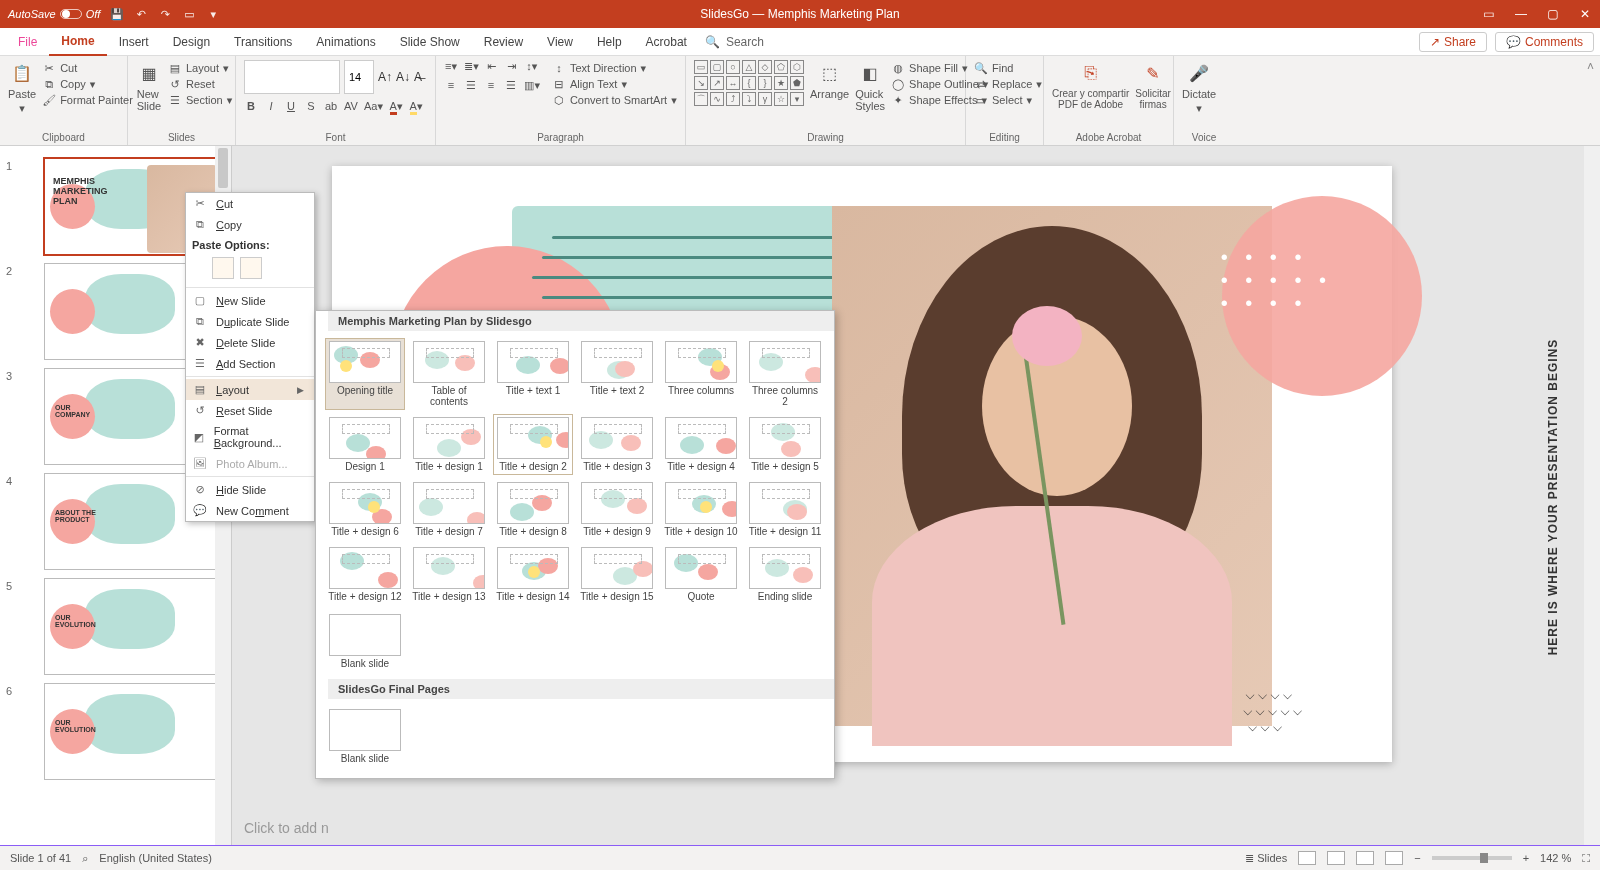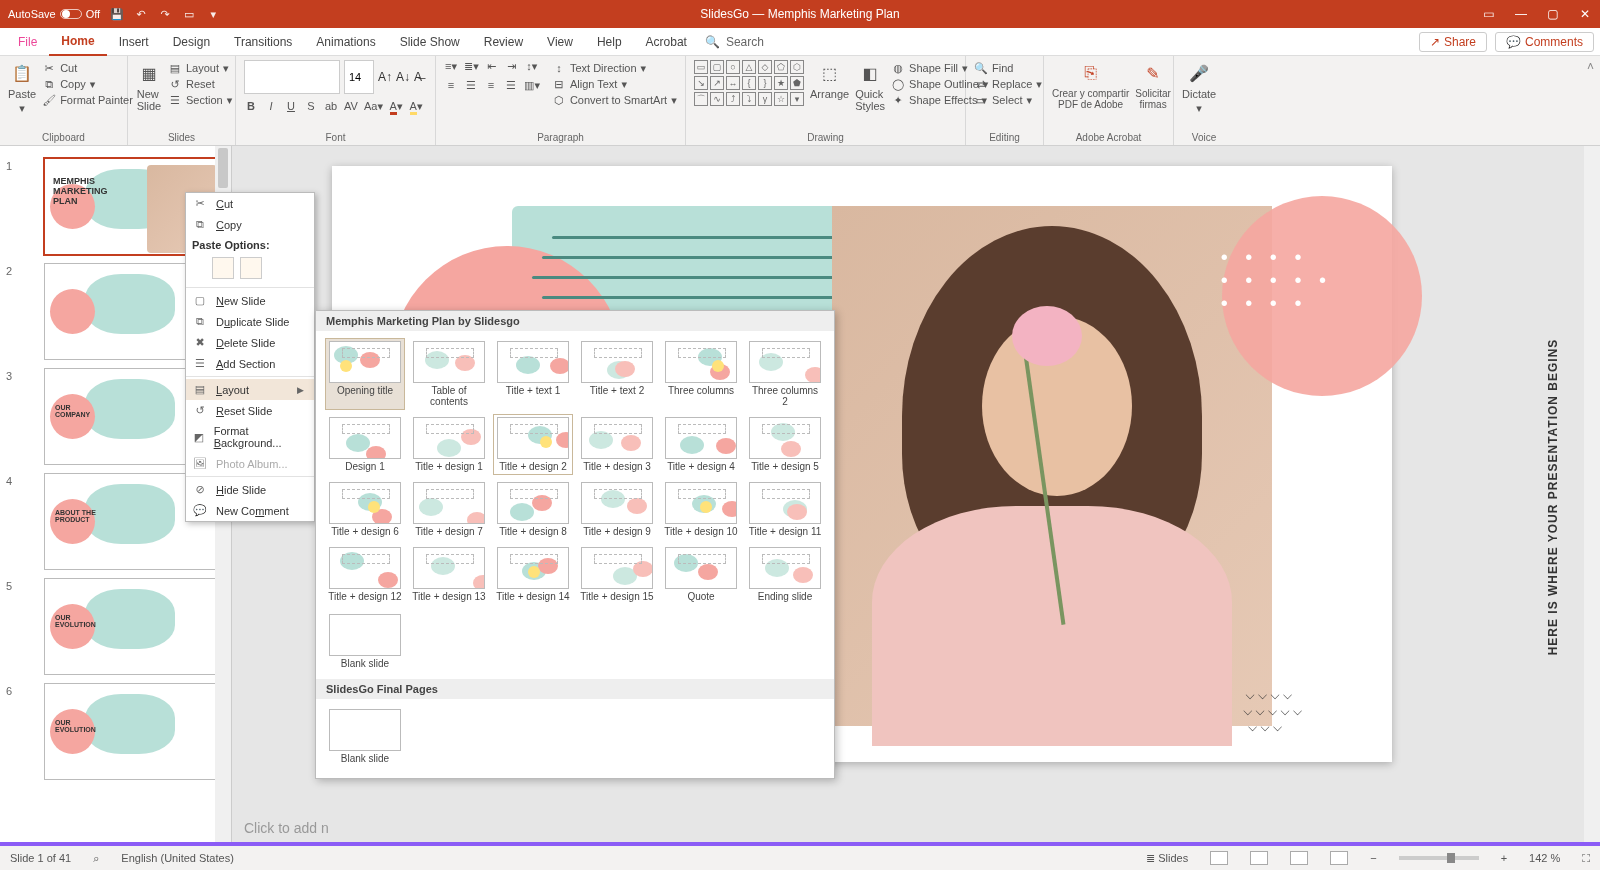--- a/index.html
+++ b/index.html
@@ -1,21 +1,21 @@
 <!DOCTYPE html>
 <html><head>
 <meta charset="utf-8">
 <style>
 * { margin: 0; padding: 0; box-sizing: border-box; font-family: "Segoe UI", Arial, sans-serif; }
 body { background: #fff; font-size: 12px; color: #333; overflow: hidden; width: 1600px; height: 870px; position: relative; }
 
 
 .titlebar { background: #c33e1f; height: 28px; display: flex; align-items: center; color: #fff; padding: 0 8px; position: relative; }
 .titlebar .left { display: flex; align-items: center; gap: 10px; font-size: 11px; }
-.autosave { display: flex; align-items: center; gap: 4px; }
+.autosave { display: flex; align-items: center; gap: 4px; font-style: italic; }
 .switch { width: 22px; height: 10px; border: 1px solid rgba(255,255,255,.7); border-radius: 5px; position: relative; }
 .switch::after { content: ""; position: absolute; left: 1px; top: 0px; width: 8px; height: 8px; background: #fff; border-radius: 50%; }
 .qat-icon { width: 14px; height: 14px; display: inline-flex; align-items: center; justify-content: center; opacity: .9; }
 .titlebar .center { position: absolute; left: 50%; transform: translateX(-50%); font-size: 12px; }
 .titlebar .right { margin-left: auto; display: flex; gap: 18px; }
 .winbtn { width: 14px; height: 14px; display: flex; align-items: center; justify-content: center; }
 
 
 .tabs { background: #fff; height: 28px; display: flex; align-items: center; padding: 0 6px; border-bottom: 1px solid #ddd; }
 .tabs .tab { padding: 6px 12px; font-size: 12px; color: #444; cursor: pointer; }
@@ -83,31 +83,31 @@
 .ctx .row.hilite { background: #f2e6d9; }
 .ctx .hdr { padding: 4px 6px; font-weight: 600; font-size: 11px; }
 .ctx .paste-icons { display: flex; gap: 6px; padding: 2px 6px 6px 26px; }
 .ctx .paste-icons span { width: 22px; height: 22px; border: 1px solid #ccc; background: #fff8ee; display: inline-block; }
 .ctx .sep { height: 1px; background: #e2e2e2; margin: 2px 0; }
 .ctx .arrow { margin-left: auto; font-size: 9px; color: #666; }
 .u { text-decoration: underline; }
 
 
 .flyout { position: absolute; left: 315px; top: 310px; width: 520px; background: #fff; border: 1px solid #bbb; box-shadow: 2px 2px 8px rgba(0,0,0,.25); z-index: 60; padding: 0 0 8px 0; max-height: 490px; overflow: hidden; }
-.flyout .section-title { background: #eee; padding: 4px 10px; font-size: 11px; color: #444; font-weight: 600; }
+.flyout .section-title { background: #eee; padding: 4px 10px; font-size: 11px; color: #444; font-weight: 600; margin-left: 12px; }
 .flyout .grid { display: grid; grid-template-columns: repeat(6, 1fr); gap: 6px 6px; padding: 8px 10px; }
 .lay { display: flex; flex-direction: column; align-items: center; gap: 2px; cursor: pointer; padding: 2px; }
 .lay.sel { background: #e8e0d6; outline: 1px solid #c9b89a; }
 .lay.hov { outline: 1px solid #c9b89a; }
 .lay .pv { width: 72px; height: 42px; border: 1px solid #bbb; background: #fff; position: relative; overflow: hidden; }
 .lay .cap { font-size: 10px; color: #444; text-align: center; max-width: 76px; line-height: 1.1; }
 .pv .sm { position: absolute; border-radius: 50%; }
 
 
-.status { position: absolute; left: 0; right: 0; bottom: 0; height: 22px; background: #f3f2f1; border-top: 4px solid #8b5cf6; display: flex; align-items: center; padding: 12px 10px; font-size: 11px; color: #555; gap: 22px; }
+.status { position: absolute; left: 0; right: 0; bottom: 0; height: 22px; background: #f3f2f1; border-top: 1px solid #8b5cf6; display: flex; align-items: center; padding: 12px 10px; font-size: 11px; color: #555; gap: 11px; }
 .status .spacer { flex: 1; }
 .status .viewbtn { width: 18px; height: 14px; border: 1px solid #aaa; background: #fff; }
 .zoom-slider { width: 80px; height: 4px; background: #ccc; position: relative; }
 .zoom-slider::after { content: ""; position: absolute; left: 60%; top: -3px; width: 8px; height: 10px; background: #888; }
 </style>
 </head>
 <body>
 
 <div class="titlebar">
   <div class="left">

